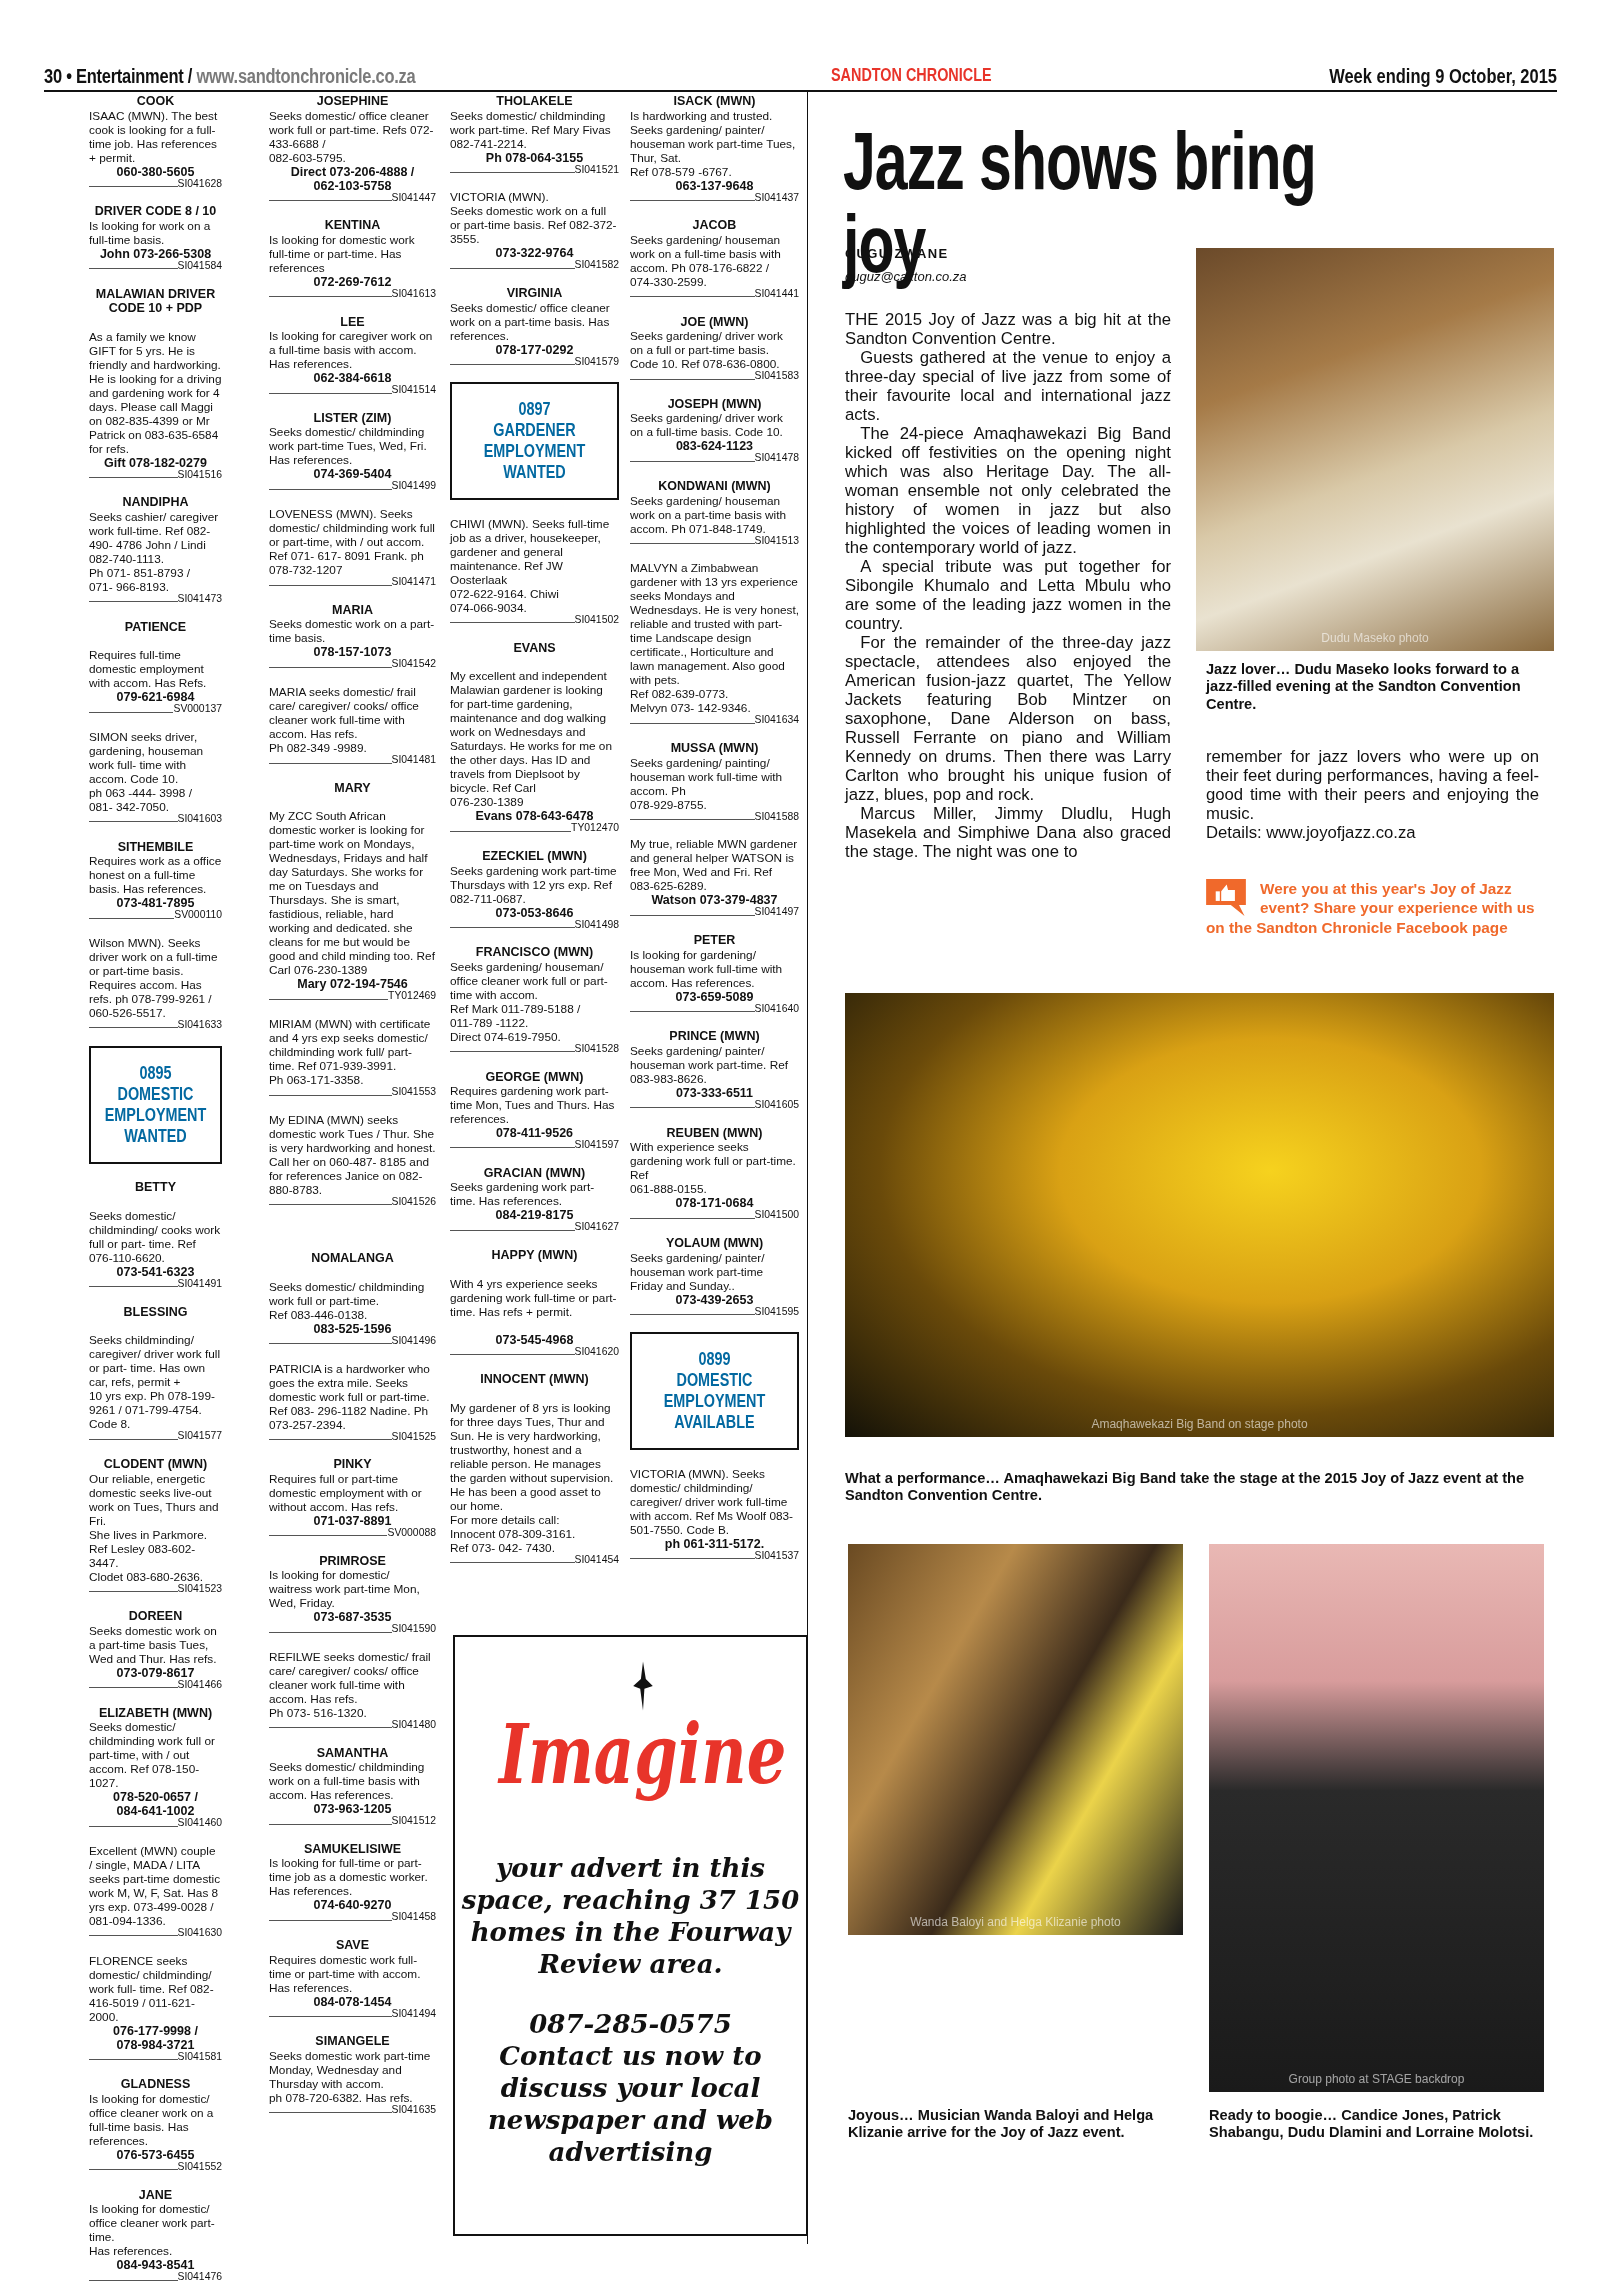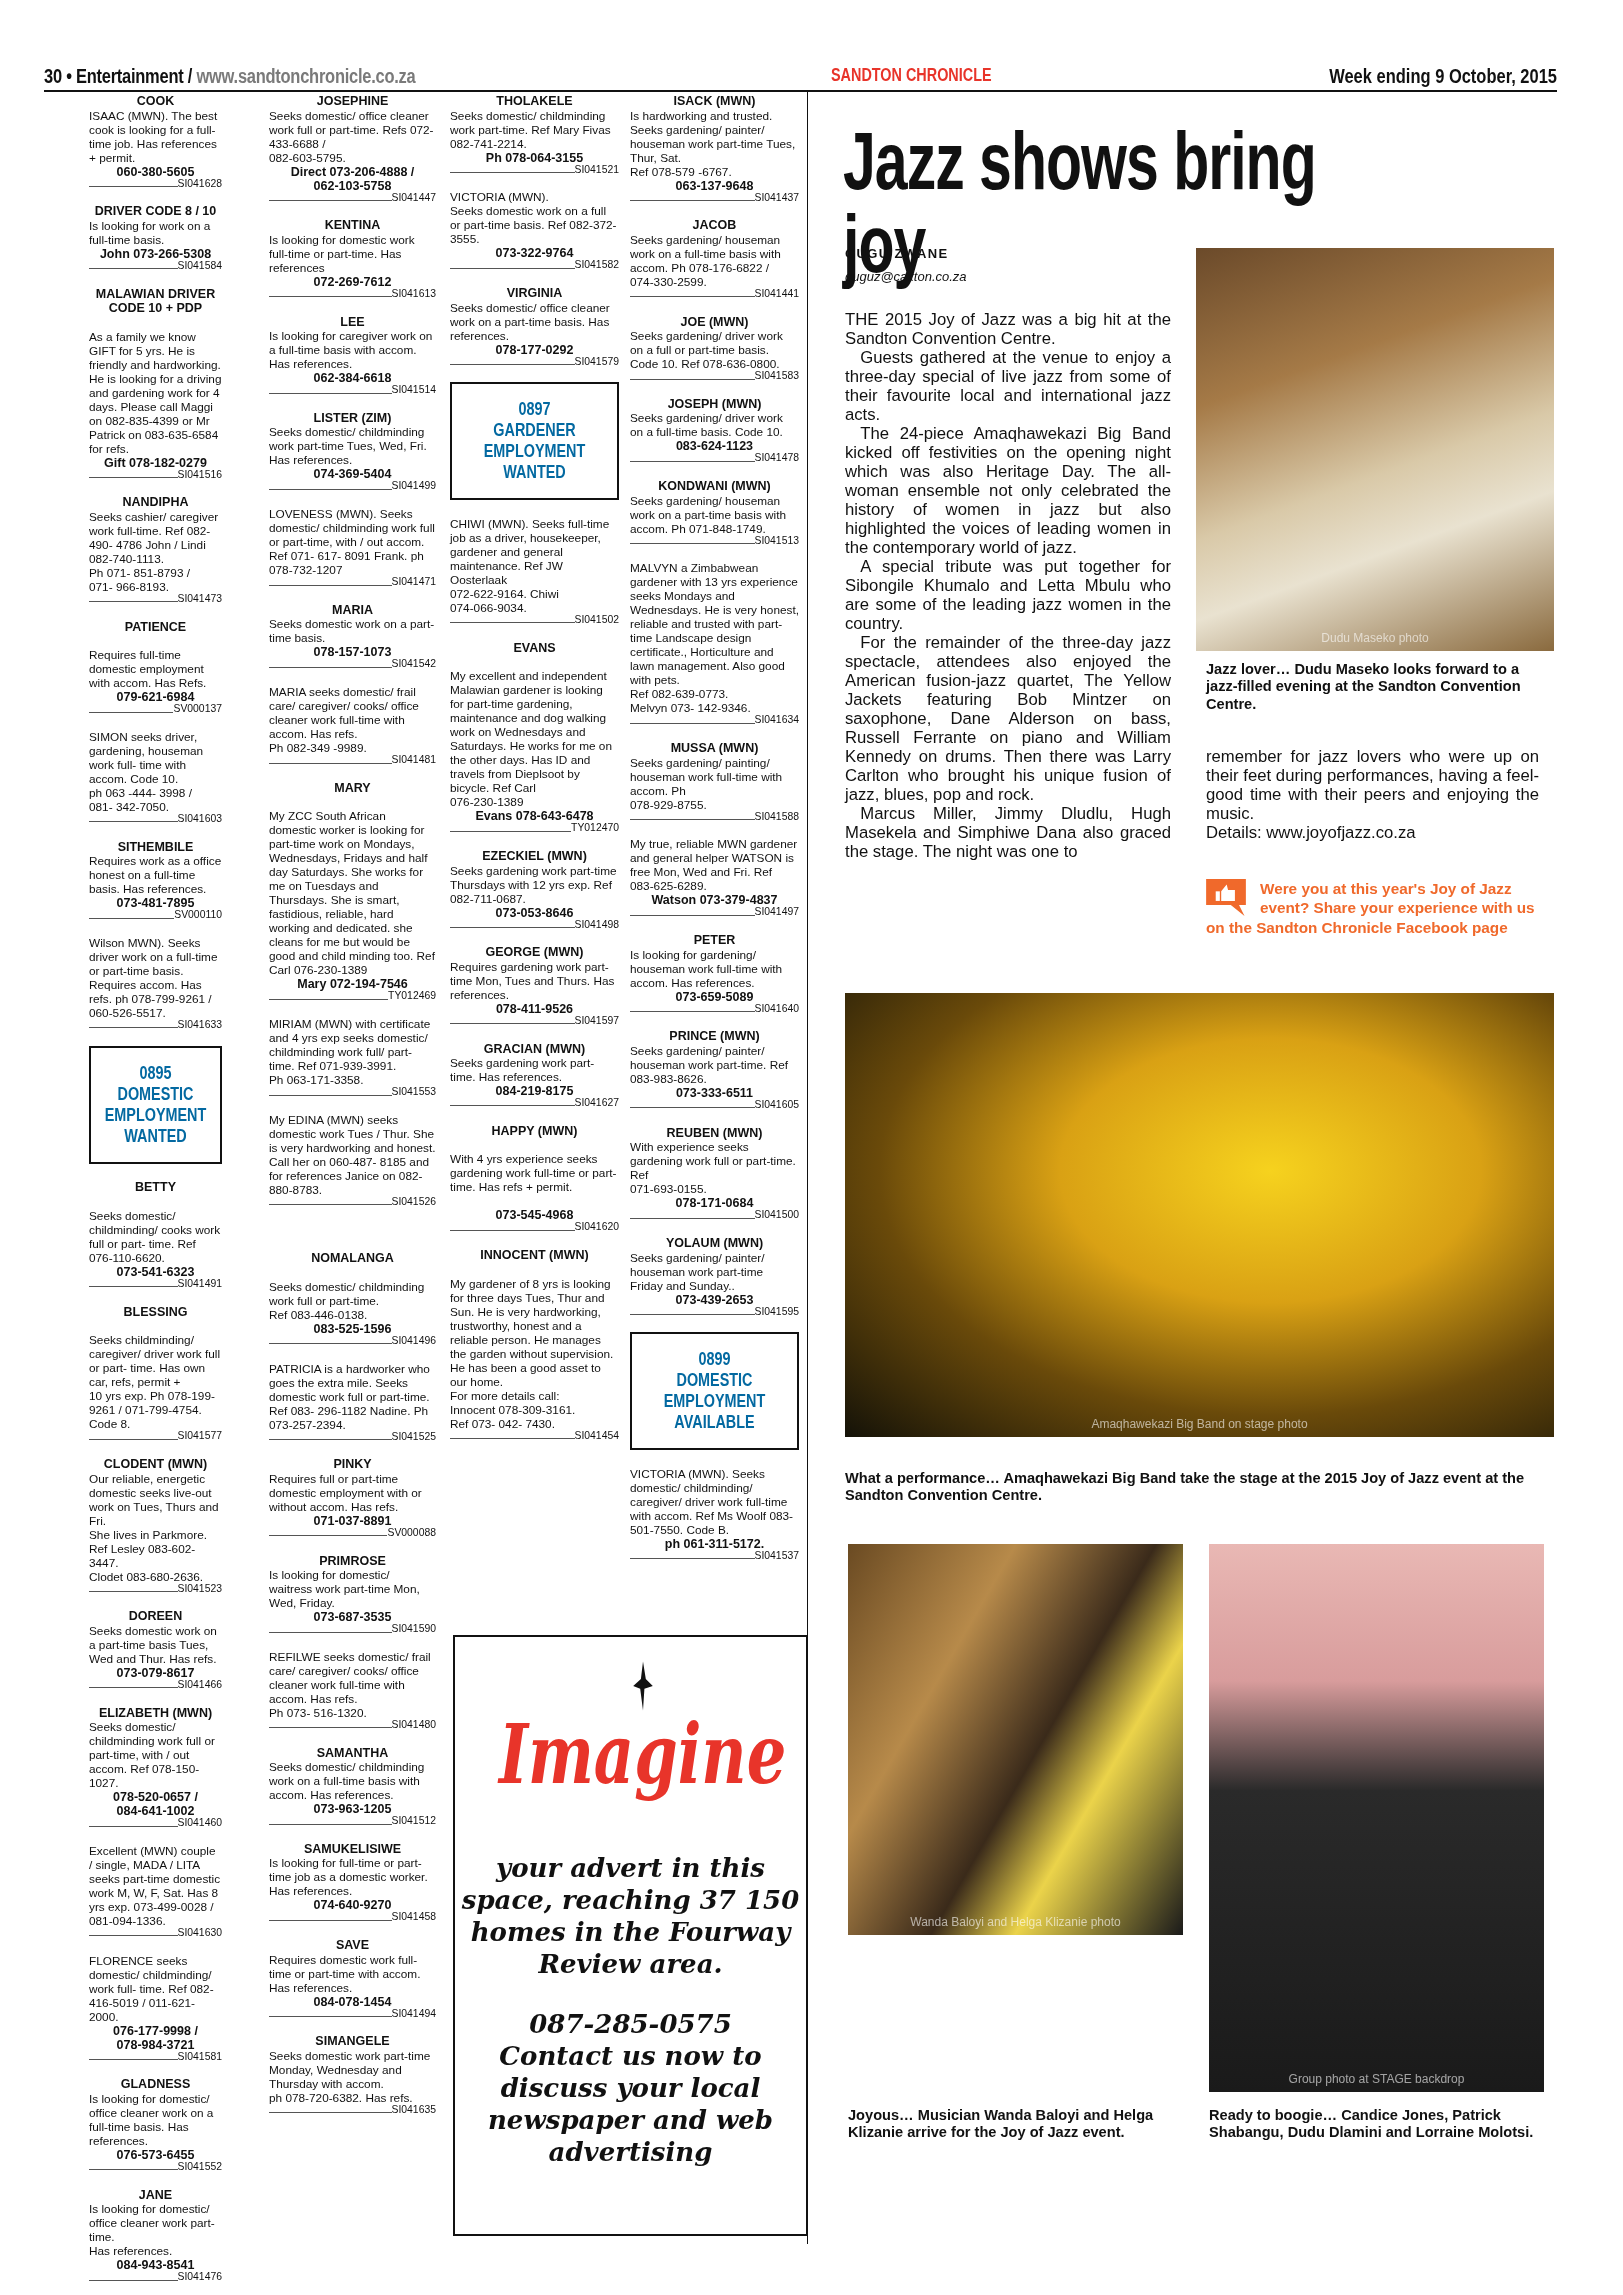--- a/index.html
+++ b/index.html
@@ -456,20 +456,31 @@
     <div class="ad">
       <div class="h" style="white-space: pre-line;">EZECKIEL (MWN)</div>
       <div class="b">Seeks gardening work part-time Thursdays with 12 yrs exp. Ref 082-711-0687.</div>
       <div class="ph">073-053-8646</div>
       <div class="ref">
         <span class="ln"></span>
         <span>SI041498</span>
       </div>
     </div>
     <div class="ad">
+      <div class="h" style="white-space: pre-line;">FRANCISCO (MWN)</div>
+      <div class="b">Seeks gardening/ houseman/ office cleaner work full or part-time with accom.
+Ref Mark 011-789-5188 /
+011-789 -1122.
+Direct 074-619-7950.</div>
+      <div class="ref">
+        <span class="ln"></span>
+        <span>SI041528</span>
+      </div>
+    </div>
+    <div class="ad">
       <div class="h" style="white-space: pre-line;">GEORGE (MWN)</div>
       <div class="b">Requires gardening work part-time Mon, Tues and Thurs. Has references.</div>
       <div class="ph">078-411-9526</div>
       <div class="ref">
         <span class="ln"></span>
         <span>SI041597</span>
       </div>
     </div>
     <div class="ad">
       <div class="h" style="white-space: pre-line;">GRACIAN (MWN)</div>
@@ -590,21 +601,21 @@
       <div class="b">Seeks gardening/ painter/ houseman work part-time. Ref 083-983-8626.</div>
       <div class="ph">073-333-6511</div>
       <div class="ref">
         <span class="ln"></span>
         <span>SI041605</span>
       </div>
     </div>
     <div class="ad">
       <div class="h" style="white-space: pre-line;">REUBEN (MWN)</div>
       <div class="b">With experience seeks gardening work full or part-time. Ref
-071-693-0155.</div>
+061-888-0155.</div>
       <div class="ph">078-171-0684</div>
       <div class="ref">
         <span class="ln"></span>
         <span>SI041500</span>
       </div>
     </div>
     <div class="ad">
       <div class="h" style="white-space: pre-line;">YOLAUM (MWN)</div>
       <div class="b">Seeks gardening/ painter/ houseman work part-time Friday and Sunday..</div>
       <div class="ph">073-439-2653</div>

